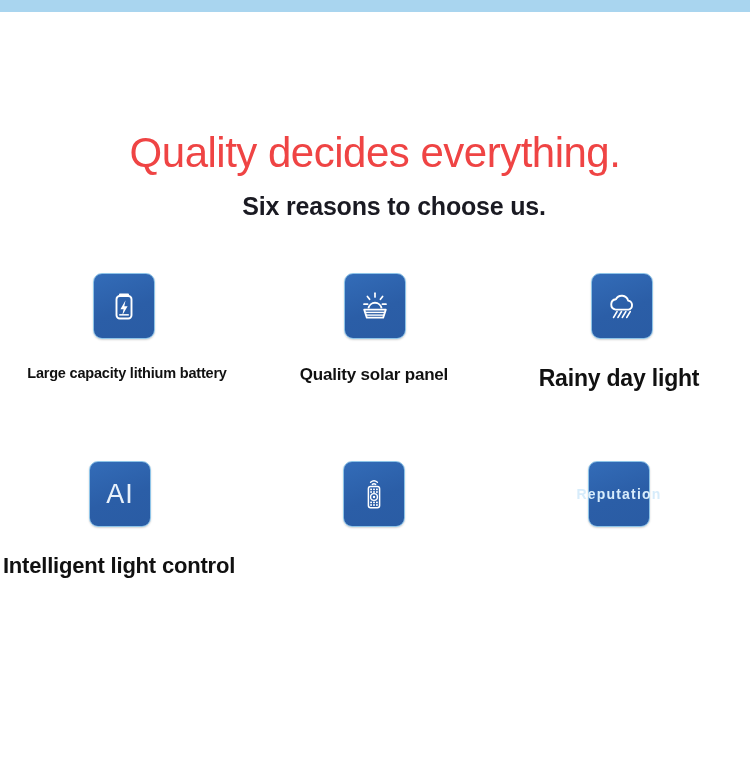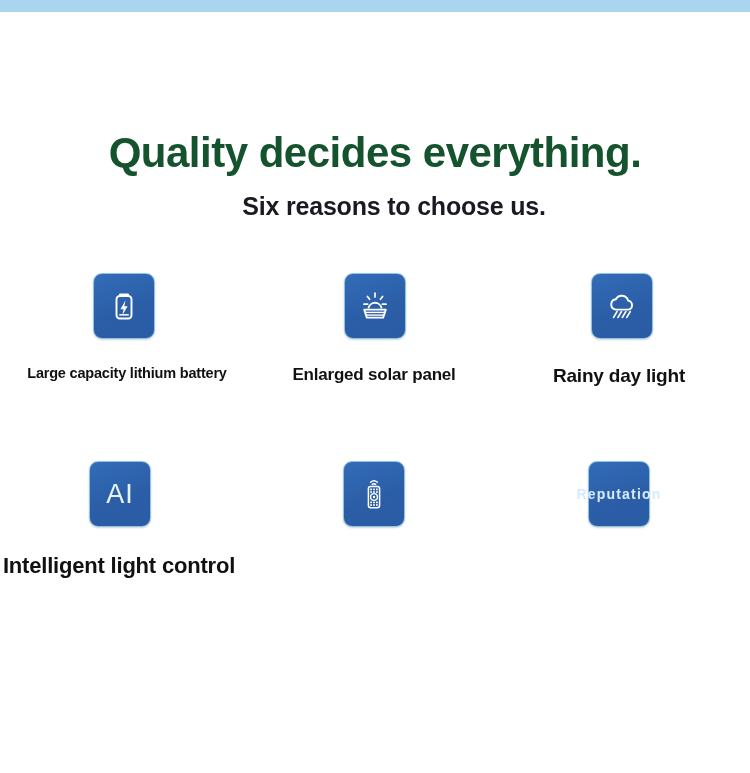--- a/index.html
+++ b/index.html
@@ -22,22 +22,22 @@
   }
 
   #headline-block {
     text-align: center;
     margin-top: 118px;
   }
 
   #headline {
     font-family: "Liberation Sans", sans-serif;
     font-size: 42px;
-    font-weight: bold;
-    color: #14532d;
+    font-weight: normal;
+    color: #ef4444;
     letter-spacing: -0.5px;
     line-height: 1.1;
     margin: 0;
   }
 
   #subheadline {
     font-family: "Liberation Sans", sans-serif;
     font-size: 25px;
     font-weight: bold;
     color: #1a1a22;
@@ -103,21 +103,21 @@
     font-weight: bold;
     font-family: "Liberation Sans", sans-serif;
     text-align: center;
     letter-spacing: -0.2px;
     white-space: nowrap;
   }
 
   
   .cell-0 .feature-label { font-size: 14.5px; transform: translateX(2px); }
   .cell-1 .feature-label { font-size: 17px;   transform: translateX(-1px); }
-  .cell-2 .feature-label { font-size: 19px;   transform: translateX(-6px); }
+  .cell-2 .feature-label { font-size: 23px;   transform: translateX(-6px); }
   .cell-3 .feature-label { font-size: 22px;   transform: translateX(-6px); }
   .cell-4 .feature-label { font-size: 14.5px; transform: translateX(-2px); }
   .cell-5 .feature-label { font-size: 19px;   transform: translateX(-4px); }
 
   .cell-0 .tile { transform: translateX(-1px); }
   .cell-1 .tile { transform: translateX(0px); }
   .cell-2 .tile { transform: translateX(-3px); }
   .cell-3 .tile { transform: translateX(-5px); }
   .cell-4 .tile { transform: translateX(-1px); }
   .cell-5 .tile { transform: translateX(-6px); }
@@ -163,21 +163,21 @@
             <line x1="7.0" y1="15.2" x2="10.6" y2="15.2"></line>
             <line x1="29.0" y1="15.2" x2="25.4" y2="15.2"></line>
           </g>
           <path d="M11.4 19.3 A6.7 6.7 0 0 1 24.6 19.3" fill="none" stroke="#ffffff" stroke-width="1.8"></path>
           <path d="M7.2 20.6 L28.8 20.6 L26.2 28.6 L9.8 28.6 Z" fill="none" stroke="#ffffff" stroke-width="1.8" stroke-linejoin="round"></path>
           <line x1="7.8" y1="23.4" x2="28.2" y2="23.4" stroke="#ffffff" stroke-width="1.4"></line>
           <line x1="8.7" y1="26.1" x2="27.3" y2="26.1" stroke="#ffffff" stroke-width="1.4"></line>
         </svg>
       </span>
     </div>
-    <div class="feature-label">Enlarged solar panel</div>
+    <div class="feature-label">Quality solar panel</div>
   </div>
 
   <div class="feature-cell cell-2">
     <div class="tile">
       <span>
         <svg width="36" height="34" viewBox="0 0 36 34">
           <path d="M11.6 20.6 A5.2 5.2 0 0 1 11.9 10.3 A6.6 6.6 0 0 1 24.1 11.6 A4.6 4.6 0 0 1 24.6 20.6 Z" fill="none" stroke="#ffffff" stroke-width="1.9" stroke-linejoin="round"></path>
           <g stroke="#ffffff" stroke-width="1.7" stroke-linecap="round">
             <line x1="13.0" y1="22.6" x2="9.6" y2="28.4"></line>
             <line x1="17.4" y1="22.6" x2="14.0" y2="28.4"></line>

